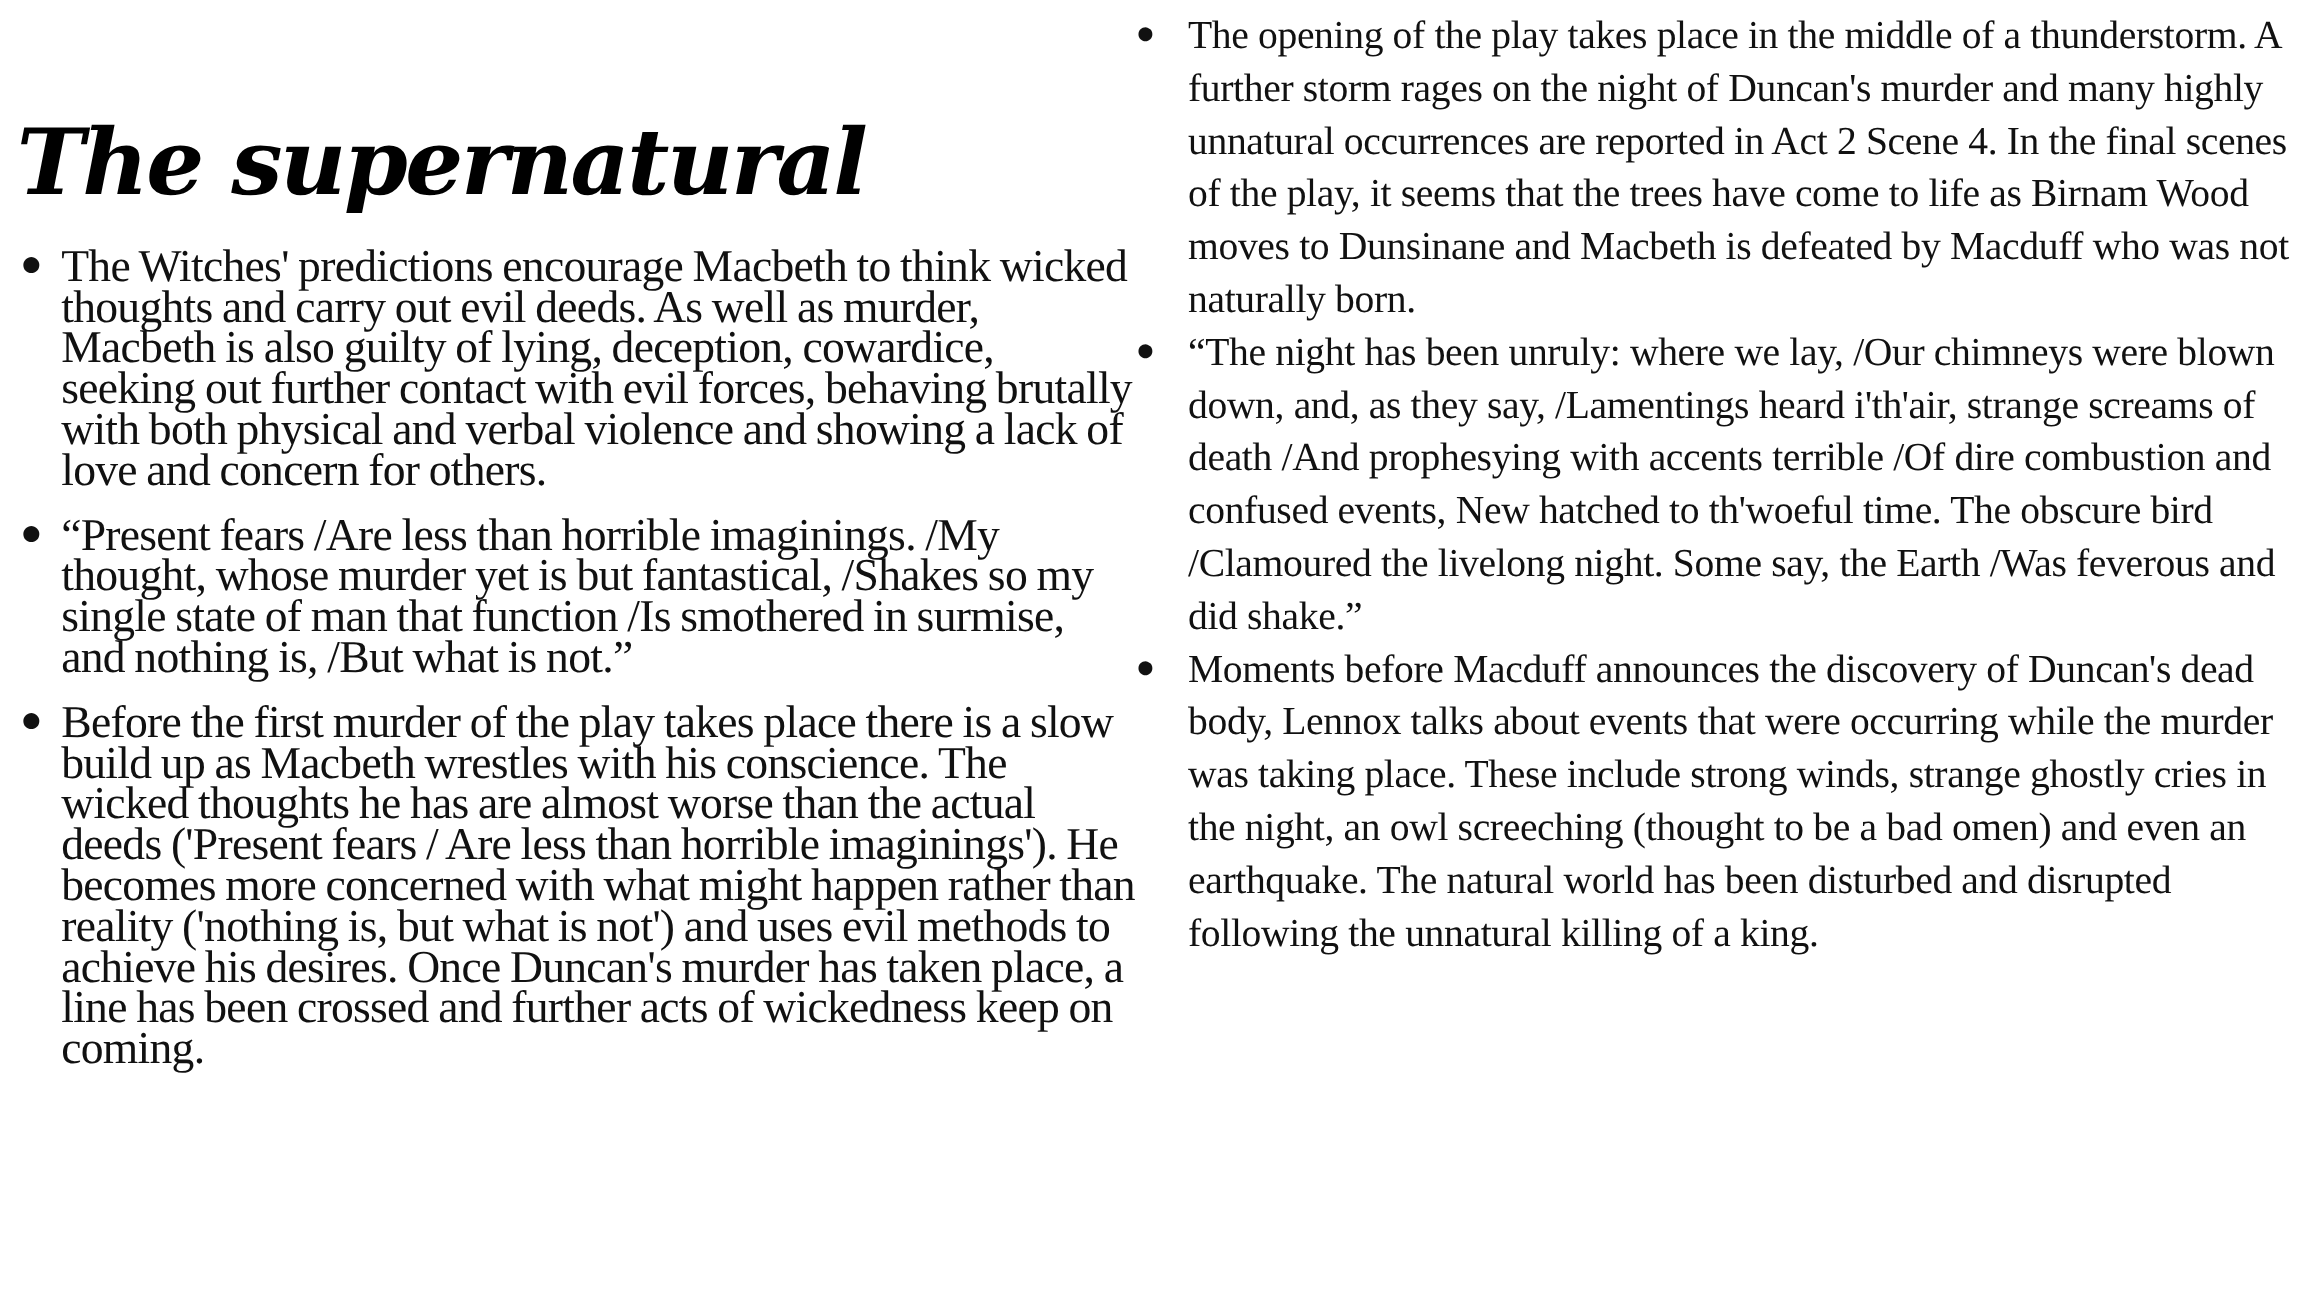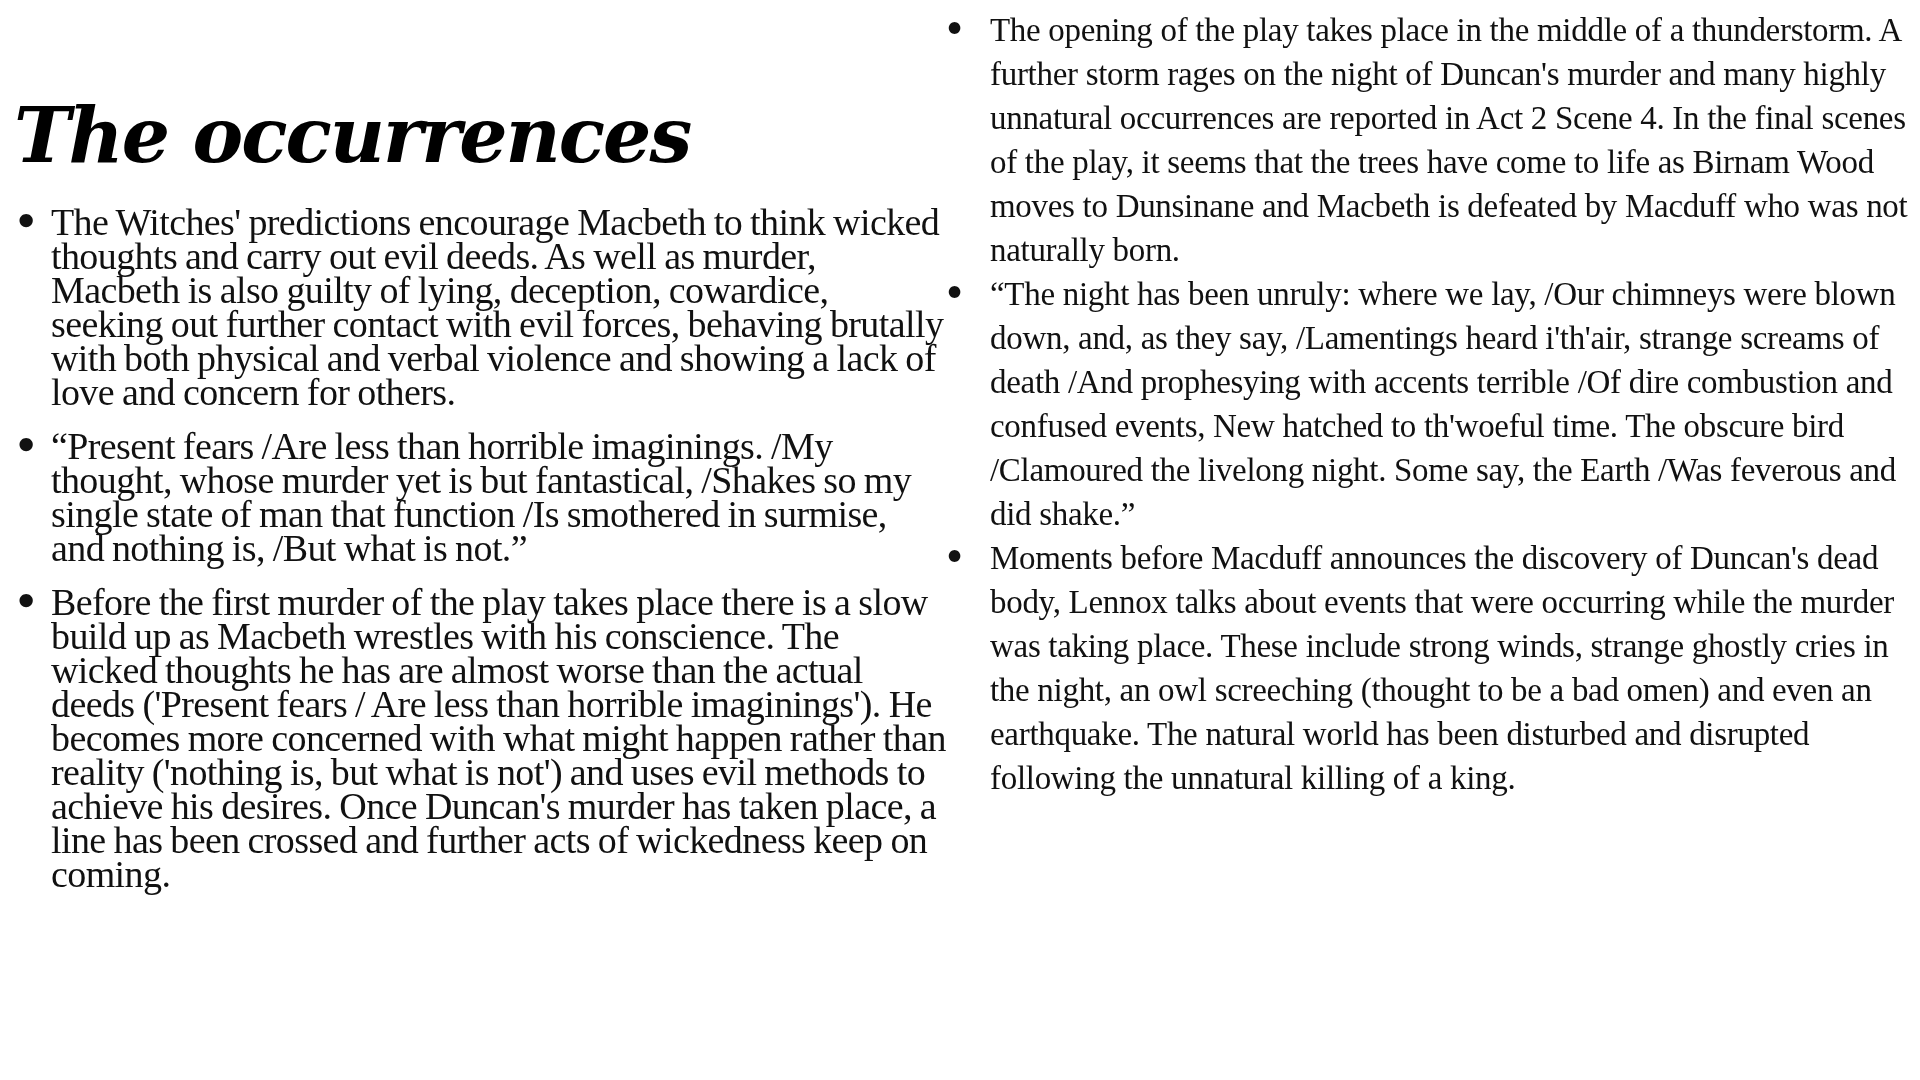--- a/index.html
+++ b/index.html
@@ -85,21 +85,21 @@
   .dot {
     font-family: "DejaVu Sans", sans-serif;
     font-weight: bold;
   }
 </style>
 </head>
 <body>
 
 <div class="slide">
 
-  <h1 class="title">The occurrences</h1>
+  <h1 class="title">The supernatural</h1>
 
   <div class="left-col">
     <ul class="bullets">
       <li>
         <span class="dot">•</span>
         <span>The Witches' predictions encourage Macbeth to think wicked thoughts and carry out evil deeds. As well as murder, Macbeth is also guilty of lying, deception, cowardice, seeking out further contact with evil forces, behaving brutally with both physical and verbal violence and showing a lack of love and concern for others.</span>
       </li>
       <li>
         <span class="dot">•</span>
         <span>“Present fears /Are less than horrible imaginings. /My thought, whose murder yet is but fantastical, /Shakes so my single state of man that function /Is smothered in surmise, and nothing is, /But what is not.”</span>

